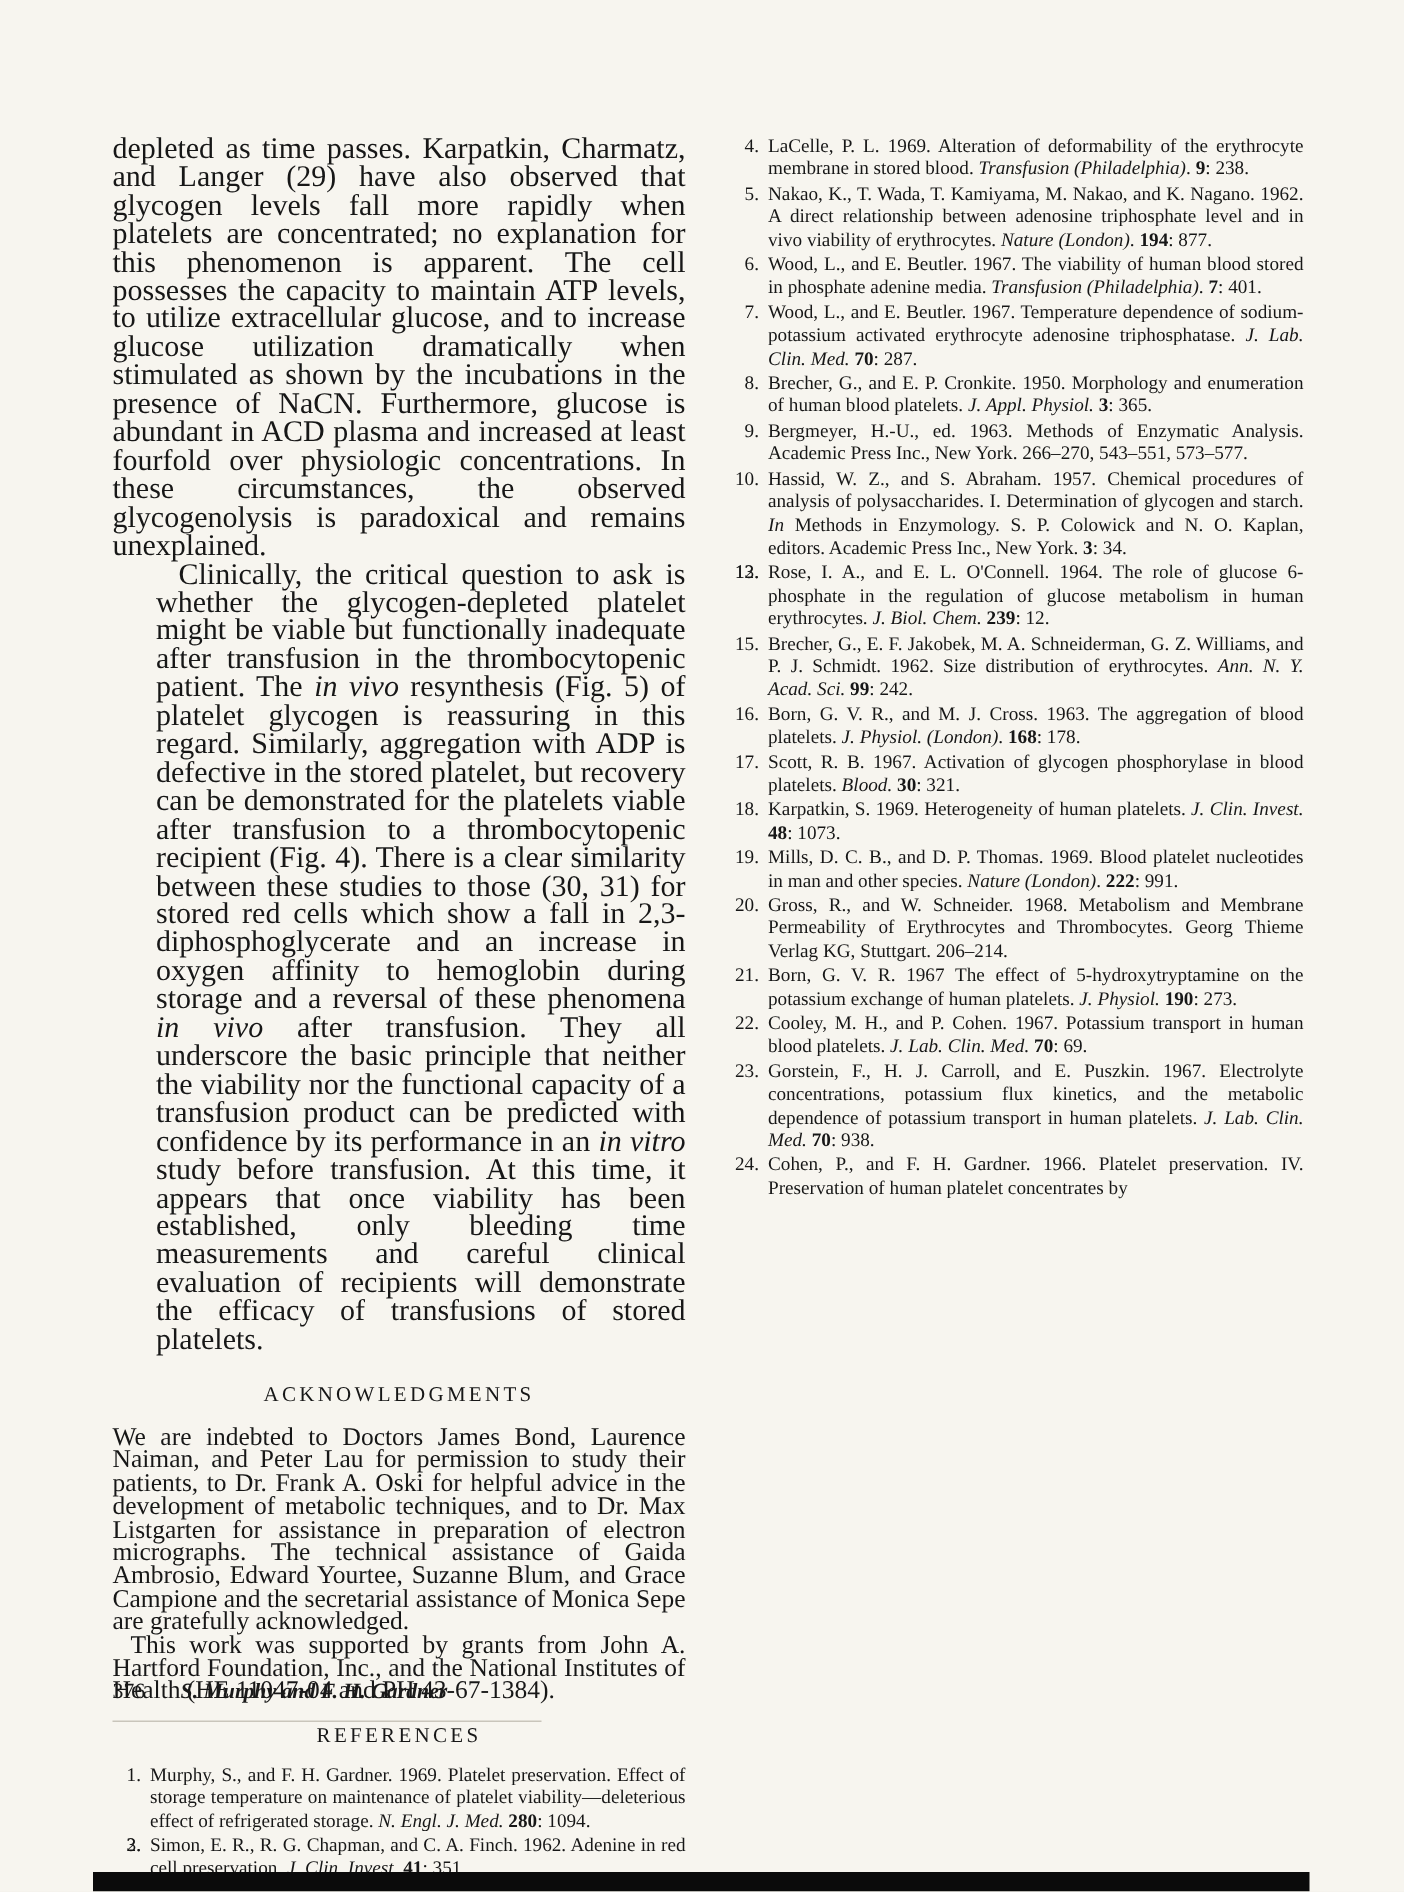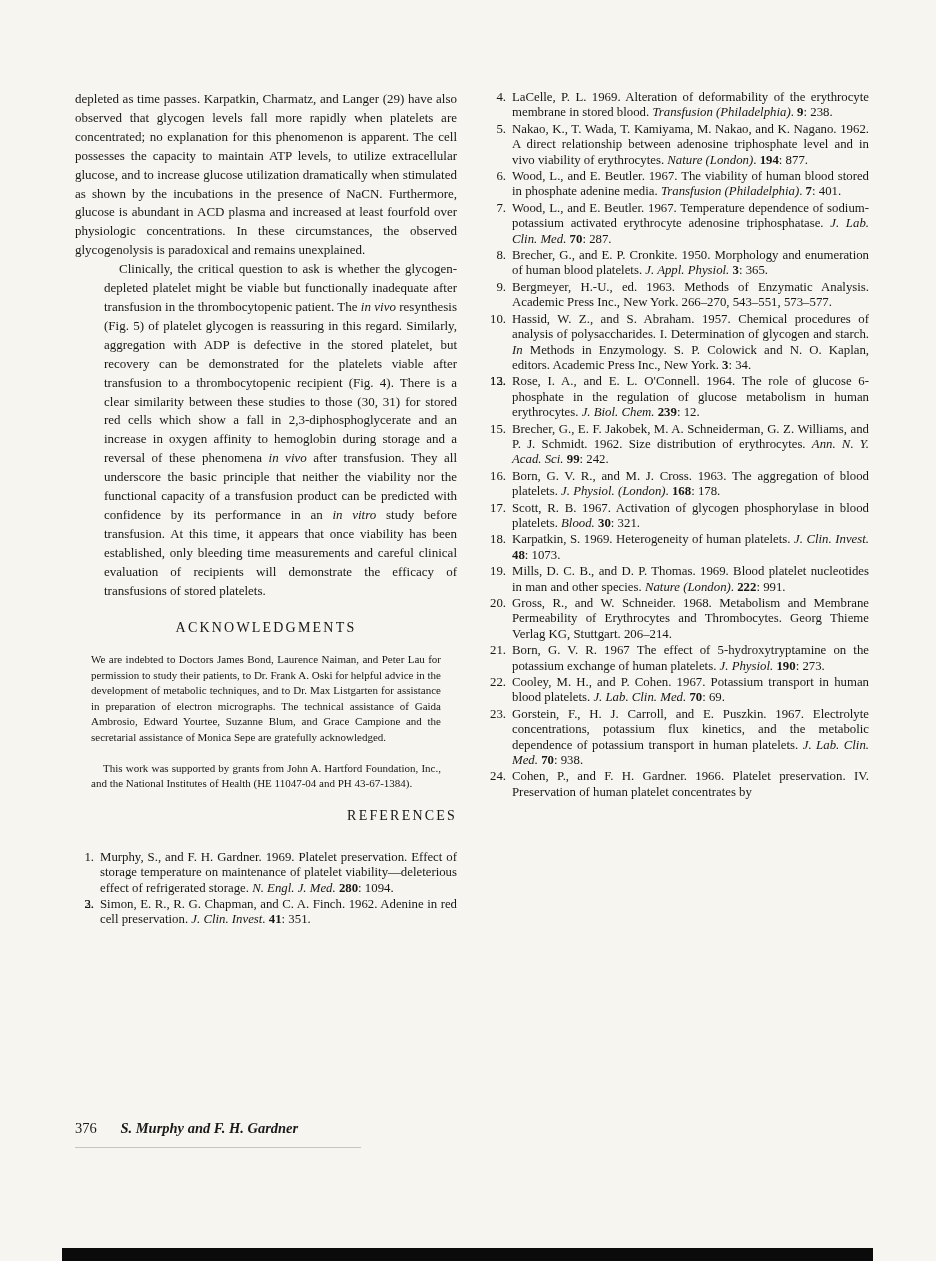--- a/index.html
+++ b/index.html
@@ -19,39 +19,39 @@
     position: absolute;
     left: 75px; top: 90px;
     width: 794px;
     display: flex;
     gap: 30px;
   }
   .col { width: 382px; }
 
   .body-text {
     margin: 0;
-    font-size: 13px;
+    font-size: 20px;
     line-height: 18.9px;
     text-align: justify;
   }
   .indent { text-indent: 15px; margin-left: 29px; }
   .indent-sm { text-indent: 12px; }
 
   .section-heading {
     font-size: 14px;
     font-weight: normal;
     letter-spacing: 2.2px;
     text-align: center;
     margin: 20px 0 11px 0;
   }
-  .section-heading.refs-heading { margin: 15px 0 26px 0; text-align: right; }
+  .section-heading.refs-heading { margin: 15px 0 10px 0; }
 
   .small-text {
-    margin: 16px;
-    font-size: 11px;
+    margin: 0;
+    font-size: 17px;
     line-height: 15.4px;
     text-align: justify;
   }
 
   .refs {
     list-style: none;
     margin: 0; padding: 0;
     font-size: 12.8px;
     line-height: 15.4px;
     text-align: justify;

